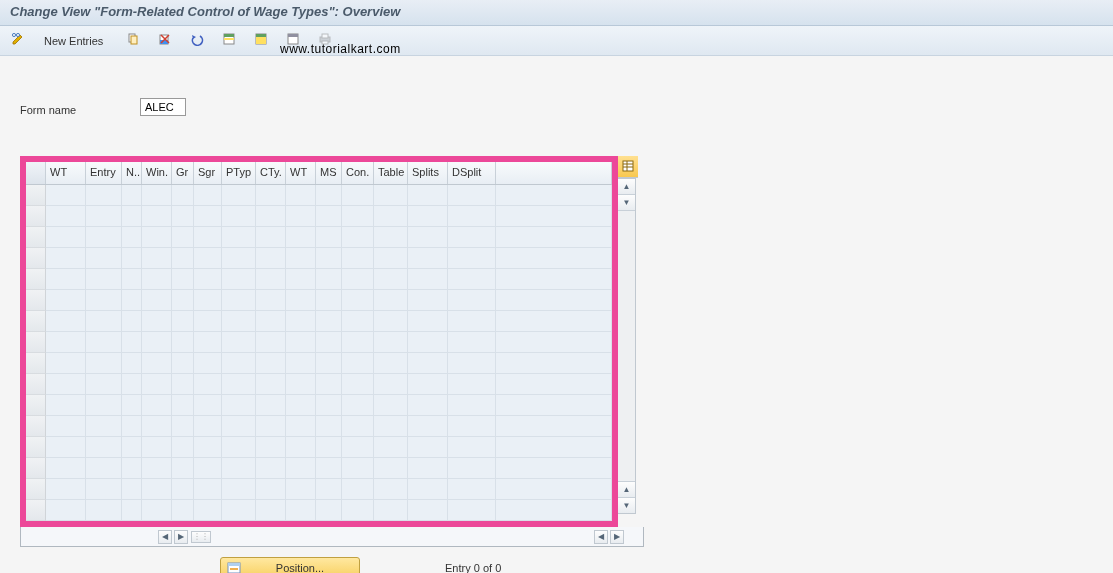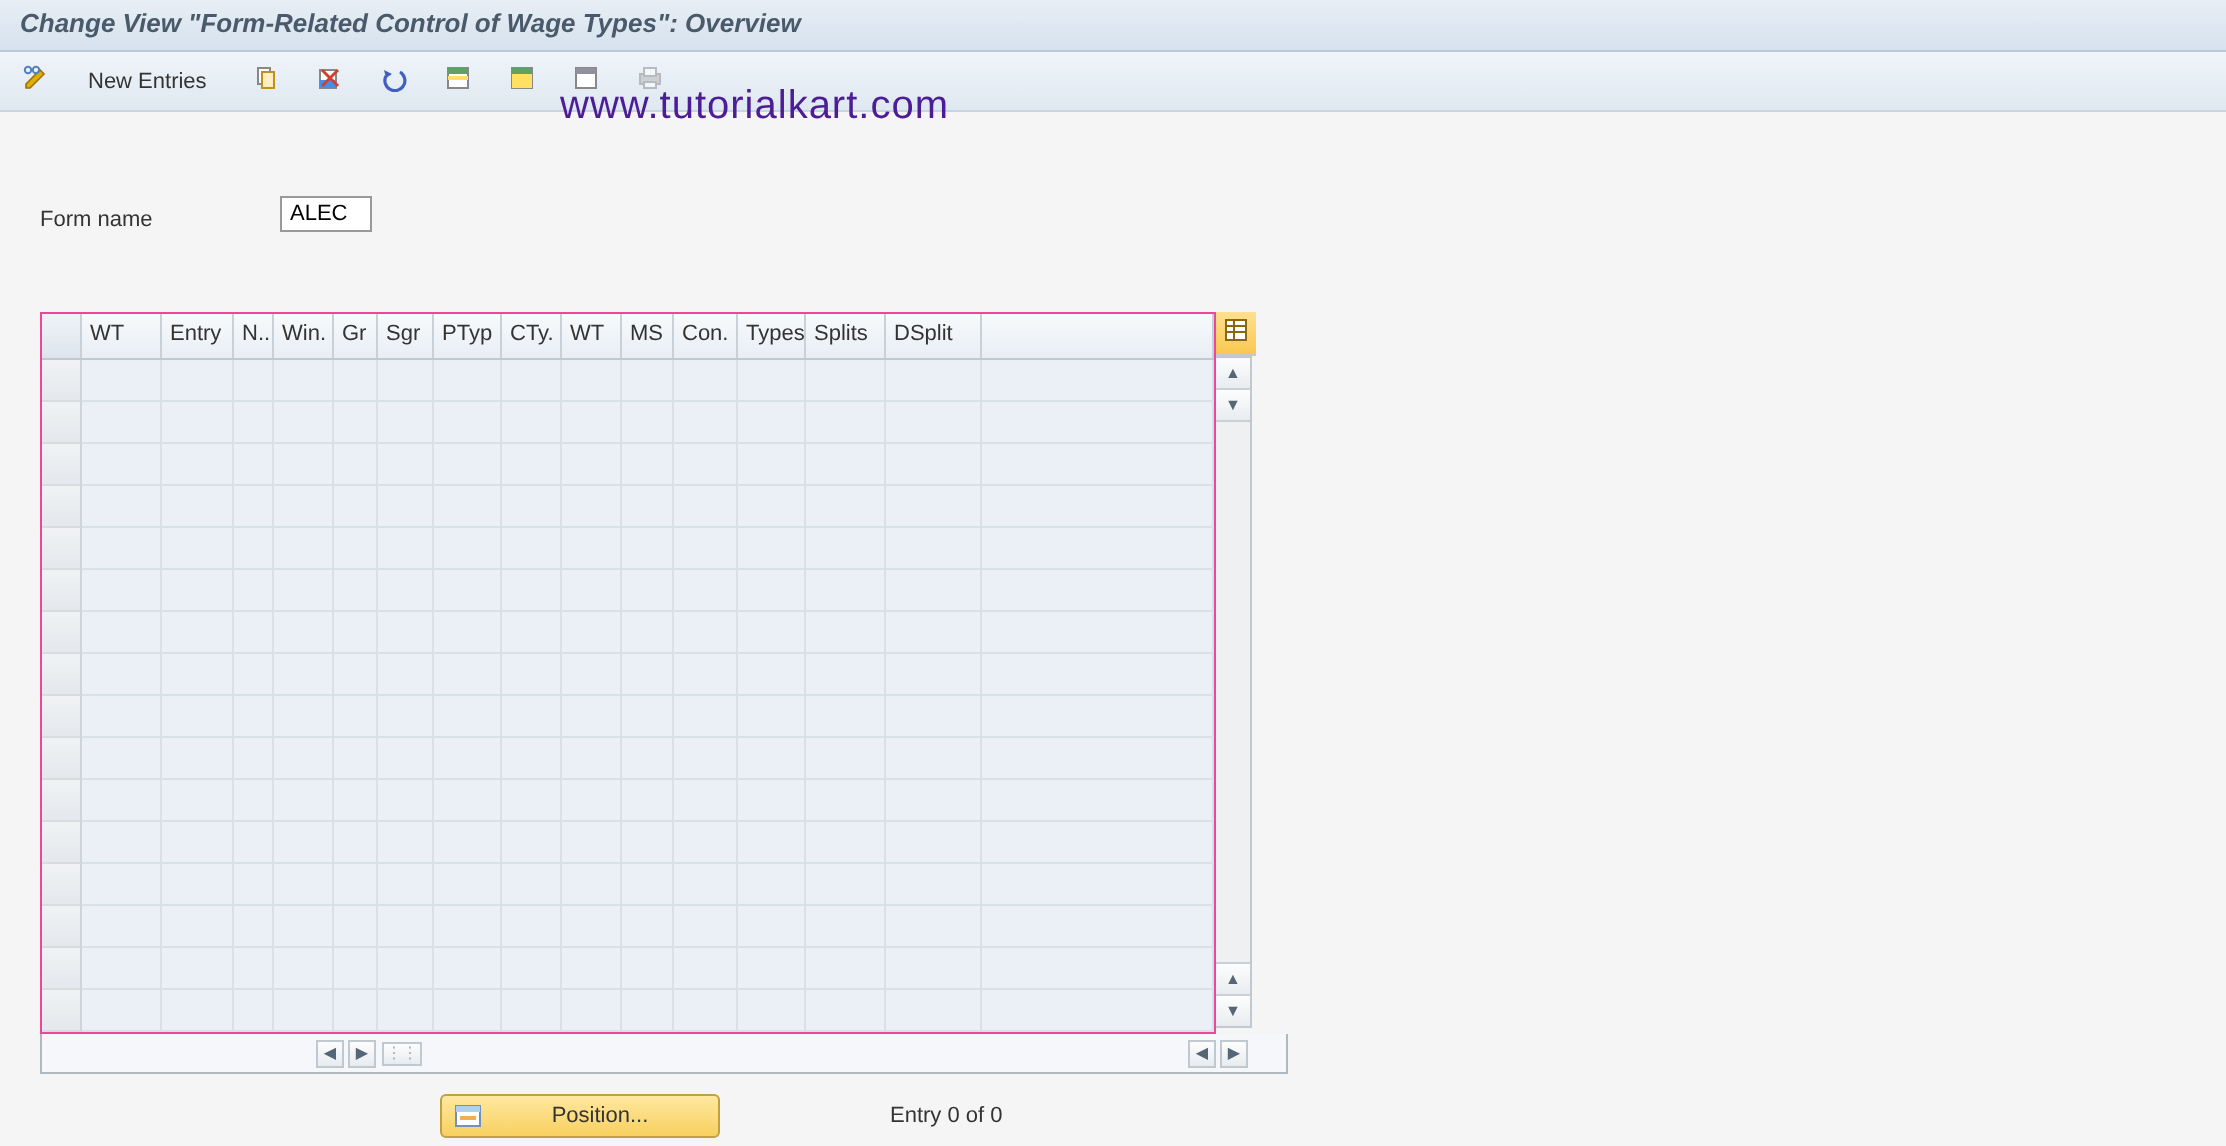--- a/index.html
+++ b/index.html
@@ -77,21 +77,21 @@
     }
     .grid-container {
       border: none;
       width: 624px;
       position: relative;
     }
     .grid-wrapper {
       display: flex;
     }
     .grid-main {
-      border: 1px solid #ec4899;
+      border: 6px solid #ec4899;
       overflow: hidden;
     }
     .grid-header-row {
       display: flex;
       background: linear-gradient(to bottom, #f8fafc 0%, #e8eef4 100%);
       border-bottom: 1px solid #c0c8d0;
     }
     .grid-sel-head {
       width: 20px;
       min-width: 20px;
@@ -228,23 +228,23 @@
     }
     .entry-status {
       margin-left: 85px;
       font-size: 11px;
       color: #333;
     }
     .watermark {
       position: absolute;
       top: 42px;
       left: 280px;
-      font-size: 20px;
+      font-size: 12px;
       font-family: Verdana, sans-serif;
-      color: #4c1d95;
+      color: #000000;
       letter-spacing: 0.5px;
       pointer-events: none;
       z-index: 100;
     }
     .c-wt{width:40px}.c-table{width:36px}.c-n{width:20px}.c-win{width:30px}.c-gr{width:22px}.c-sgr{width:28px}.c-ptyp{width:34px}.c-cty{width:30px}.c-wt2{width:30px}.c-ms{width:26px}.c-con{width:32px}.c-rule{width:34px}.c-splits{width:40px}.c-dsplit{width:48px}.c-tail{width:116px}
   </style>
 </head>
 <body>
 
 <div class="title-bar">
@@ -341,21 +341,21 @@
           <div class="grid-col-head c-table">Entry</div>
           <div class="grid-col-head c-n">N..</div>
           <div class="grid-col-head c-win">Win.</div>
           <div class="grid-col-head c-gr">Gr</div>
           <div class="grid-col-head c-sgr">Sgr</div>
           <div class="grid-col-head c-ptyp">PTyp</div>
           <div class="grid-col-head c-cty">CTy.</div>
           <div class="grid-col-head c-wt2">WT</div>
           <div class="grid-col-head c-ms">MS</div>
           <div class="grid-col-head c-con">Con.</div>
-          <div class="grid-col-head c-rule">Types</div>
+          <div class="grid-col-head c-rule">Table</div>
           <div class="grid-col-head c-splits">Splits</div>
           <div class="grid-col-head c-dsplit">DSplit</div>
           <div class="grid-col-head c-tail"></div>
         </div>
         <div class="grid-body-main" id="grid-body">
             <div class="grid-row">
               <div class="grid-sel-cell"></div>
               <div class="grid-cell c-wt"></div>
               <div class="grid-cell c-table"></div>
               <div class="grid-cell c-n"></div>

